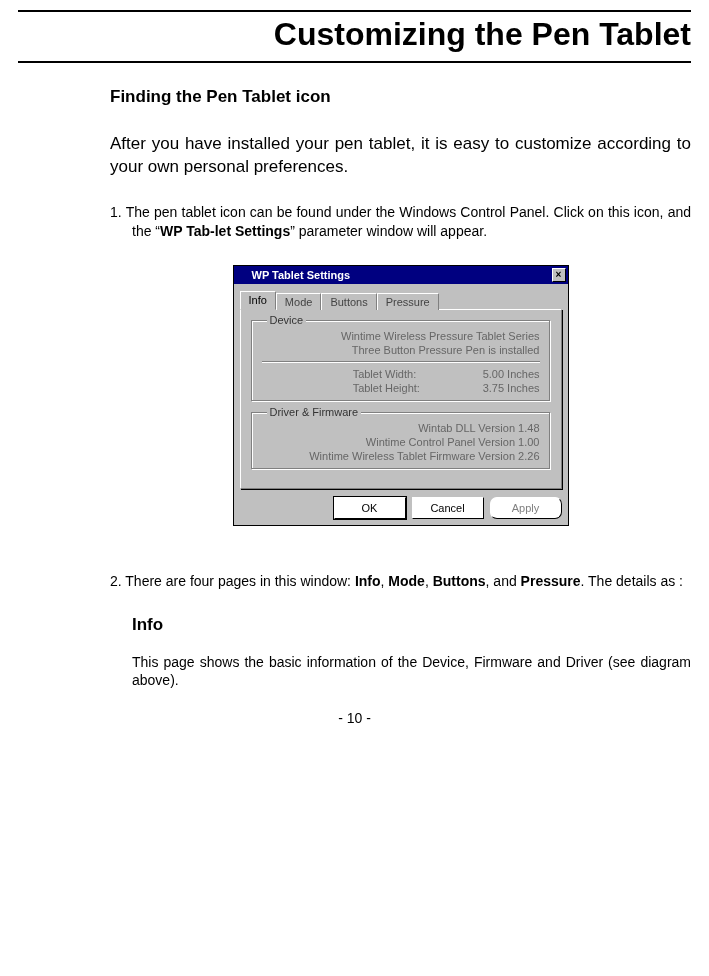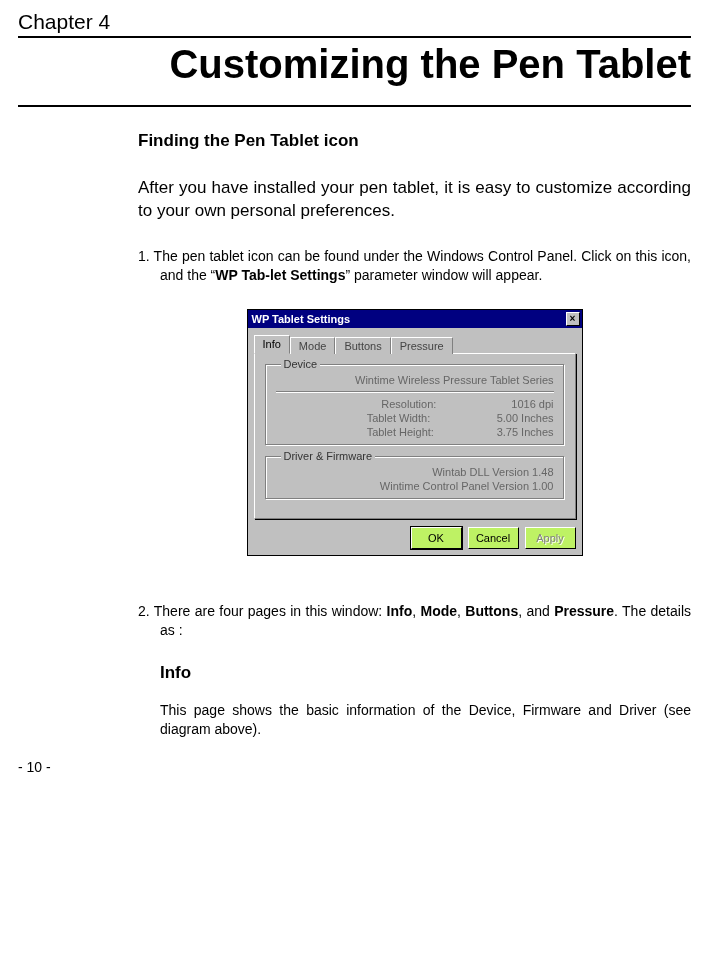--- a/index.html
+++ b/index.html
@@ -17,32 +17,32 @@
     font-size: 21px;
     font-weight: normal;
     margin-bottom: 2px;
   }
   .hr-top {
     border: none;
     border-top: 2px solid #000;
     margin: 0 0 4px 0;
   }
   .title {
-    font-size: 40px;
+    font-size: 32px;
     font-weight: bold;
     text-align: right;
-    margin: 2px 0 18px 0;
+    margin: 2px 0 8px 0;
   }
   .hr-bottom {
     border: none;
     border-top: 2px solid #000;
     margin: 0 0 24px 0;
   }
   .content {
-    margin-left: 120px;
+    margin-left: 92px;
   }
   .section-heading {
     font-size: 17px;
     font-weight: bold;
     margin-bottom: 26px;
   }
   .para {
     font-size: 17px;
     line-height: 1.35;
     text-align: justify;
@@ -85,21 +85,21 @@
     border: 1px solid #000;
     background: #c0c0c0;
   }
   .titlebar {
     background: #000080;
     color: #fff;
     height: 18px;
     display: flex;
     align-items: center;
     justify-content: space-between;
-    padding: 0 2px 0 4px;
+    padding: 0 2px 0 18px;
     font-weight: bold;
   }
   .close-btn {
     width: 14px;
     height: 14px;
     background: #c0c0c0;
     border-top: 1px solid #fff;
     border-left: 1px solid #fff;
     border-right: 1px solid #000;
     border-bottom: 1px solid #000;
@@ -181,43 +181,43 @@
     margin: 4px 0;
     height: 0;
   }
   .btn-row {
     display: flex;
     justify-content: flex-end;
     gap: 6px;
     margin-top: 8px;
   }
   .win-btn {
-    width: 51px;
+    width: 72px;
     height: 22px;
-    background: #bef264;
+    background: #ffffff;
     border-top: 1px solid #fff;
     border-left: 1px solid #fff;
     border-right: 1px solid #000;
     border-bottom: 1px solid #000;
     font-size: 11px;
     text-align: center;
     line-height: 20px;
   }
   .win-btn.default { box-shadow: 0 0 0 1px #000; }
-  .win-btn.disabled { color: #808080; text-shadow: 1px 1px 0 #fff; }
+  .win-btn.disabled { color: #808080; text-shadow: 1px 1px 0 #fff; border-radius: 7px; }
   .page-num {
+    text-align: center;
     font-size: 14px;
     margin-top: 16px;
   }
 </style>
 </head>
 <body>
 
 <div class="page">
-  <div class="chapter-label">Chapter 4</div>
   <hr class="hr-top">
   <div class="title">Customizing the Pen Tablet</div>
   <hr class="hr-bottom">
 
   <div class="content">
 
     <div class="section-heading">Finding the Pen Tablet icon</div>
 
     <div class="para">After you have installed your pen tablet, it is easy to customize according to your own personal preferences.</div>
 
@@ -240,42 +240,44 @@
             <div class="tab">Buttons</div>
             <div class="tab">Pressure</div>
           </div>
           <div class="tab-panel">
 
             <div class="group-box">
               <div class="group-label">Device</div>
               <div class="group-line">
                   <span>Wintime Wireless Pressure Tablet Series</span>
                 </div>
+              <div class="group-line">
+                  <span>Three Button Pressure Pen is installed</span>
+                </div>
               <div class="inset-divider"></div>
-              <div class="group-line">
-                <span class="lab">Resolution:</span>
-                <span>1016 dpi</span>
-              </div>
               <div class="group-line">
                 <span class="lab">Tablet Width:</span>
                 <span>5.00 Inches</span>
               </div>
               <div class="group-line">
                 <span class="lab">Tablet Height:</span>
                 <span>3.75 Inches</span>
               </div>
             </div>
 
             <div class="group-box">
               <div class="group-label">Driver &amp; Firmware</div>
               <div class="group-line">
                   <span>Wintab DLL Version 1.48</span>
                 </div>
               <div class="group-line">
                   <span>Wintime Control Panel Version 1.00</span>
+                </div>
+              <div class="group-line">
+                  <span>Wintime Wireless Tablet Firmware Version 2.26</span>
                 </div>
             </div>
 
           </div>
           <div class="btn-row">
             <div class="win-btn default">OK</div>
             <div class="win-btn">Cancel</div>
             <div class="win-btn disabled">Apply</div>
           </div>
         </div>

